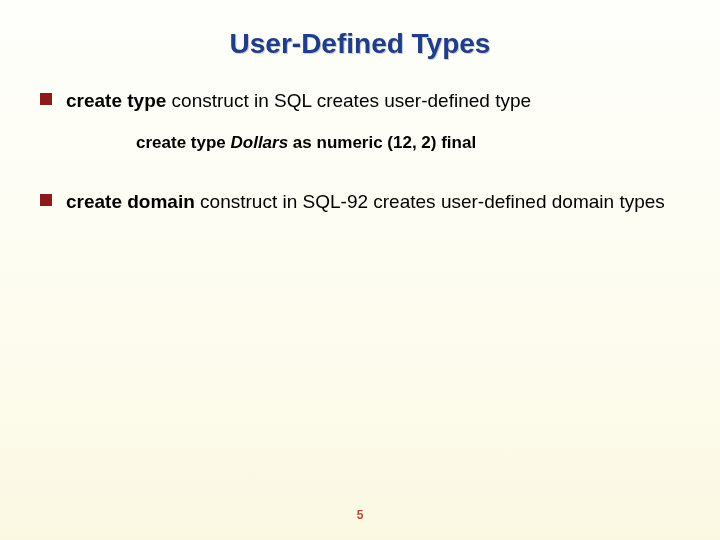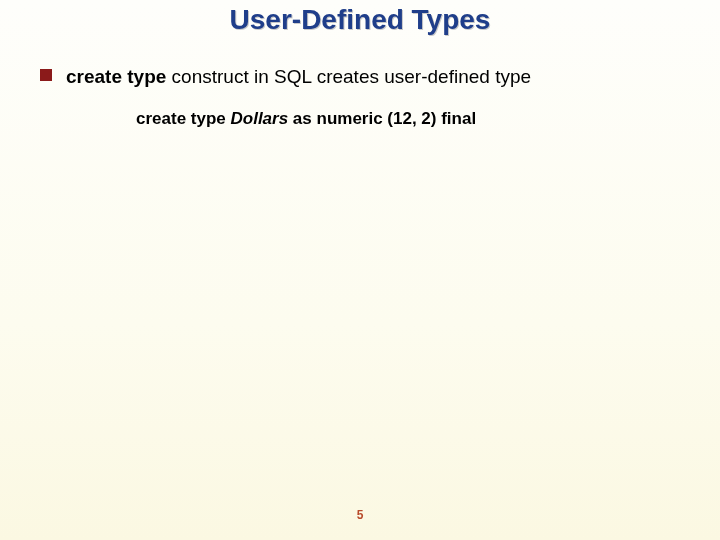--- a/index.html
+++ b/index.html
@@ -9,21 +9,21 @@
     font-family:Arial,Helvetica,sans-serif;
     color:#000;
     position:relative;
     box-sizing:border-box;
   }
   .title{
     text-align:center;
     font-size:28px;
     font-weight:bold;
     color:#1f3e8a;
-    padding-top:4px;
+    padding-top:28px;
     text-shadow:1px 1px 0 #c9c9c9;
   }
   .content{
     padding:28px 32px 0 40px;
   }
   .bullet{
     display:flex;
     align-items:flex-start;
     margin-bottom:18px;
   }
@@ -65,18 +65,22 @@
 
 <div class="content">
 
   <div class="bullet">
     <div class="sq"></div>
     <div class="bt"><b>create type</b> construct in SQL creates user-defined type</div>
   </div>
 
   <div class="sub">create type <span class="em">Dollars</span> as numeric (12, 2) final</div>
 
+  <div class="bullet">
+    <div class="sq"></div>
+    <div class="bt"><b>create domain</b> construct in SQL-92 creates user-defined domain types</div>
+  </div>
 
 
 
 </div>
 
 <div class="pagenum">5</div>
 
 </body></html>

